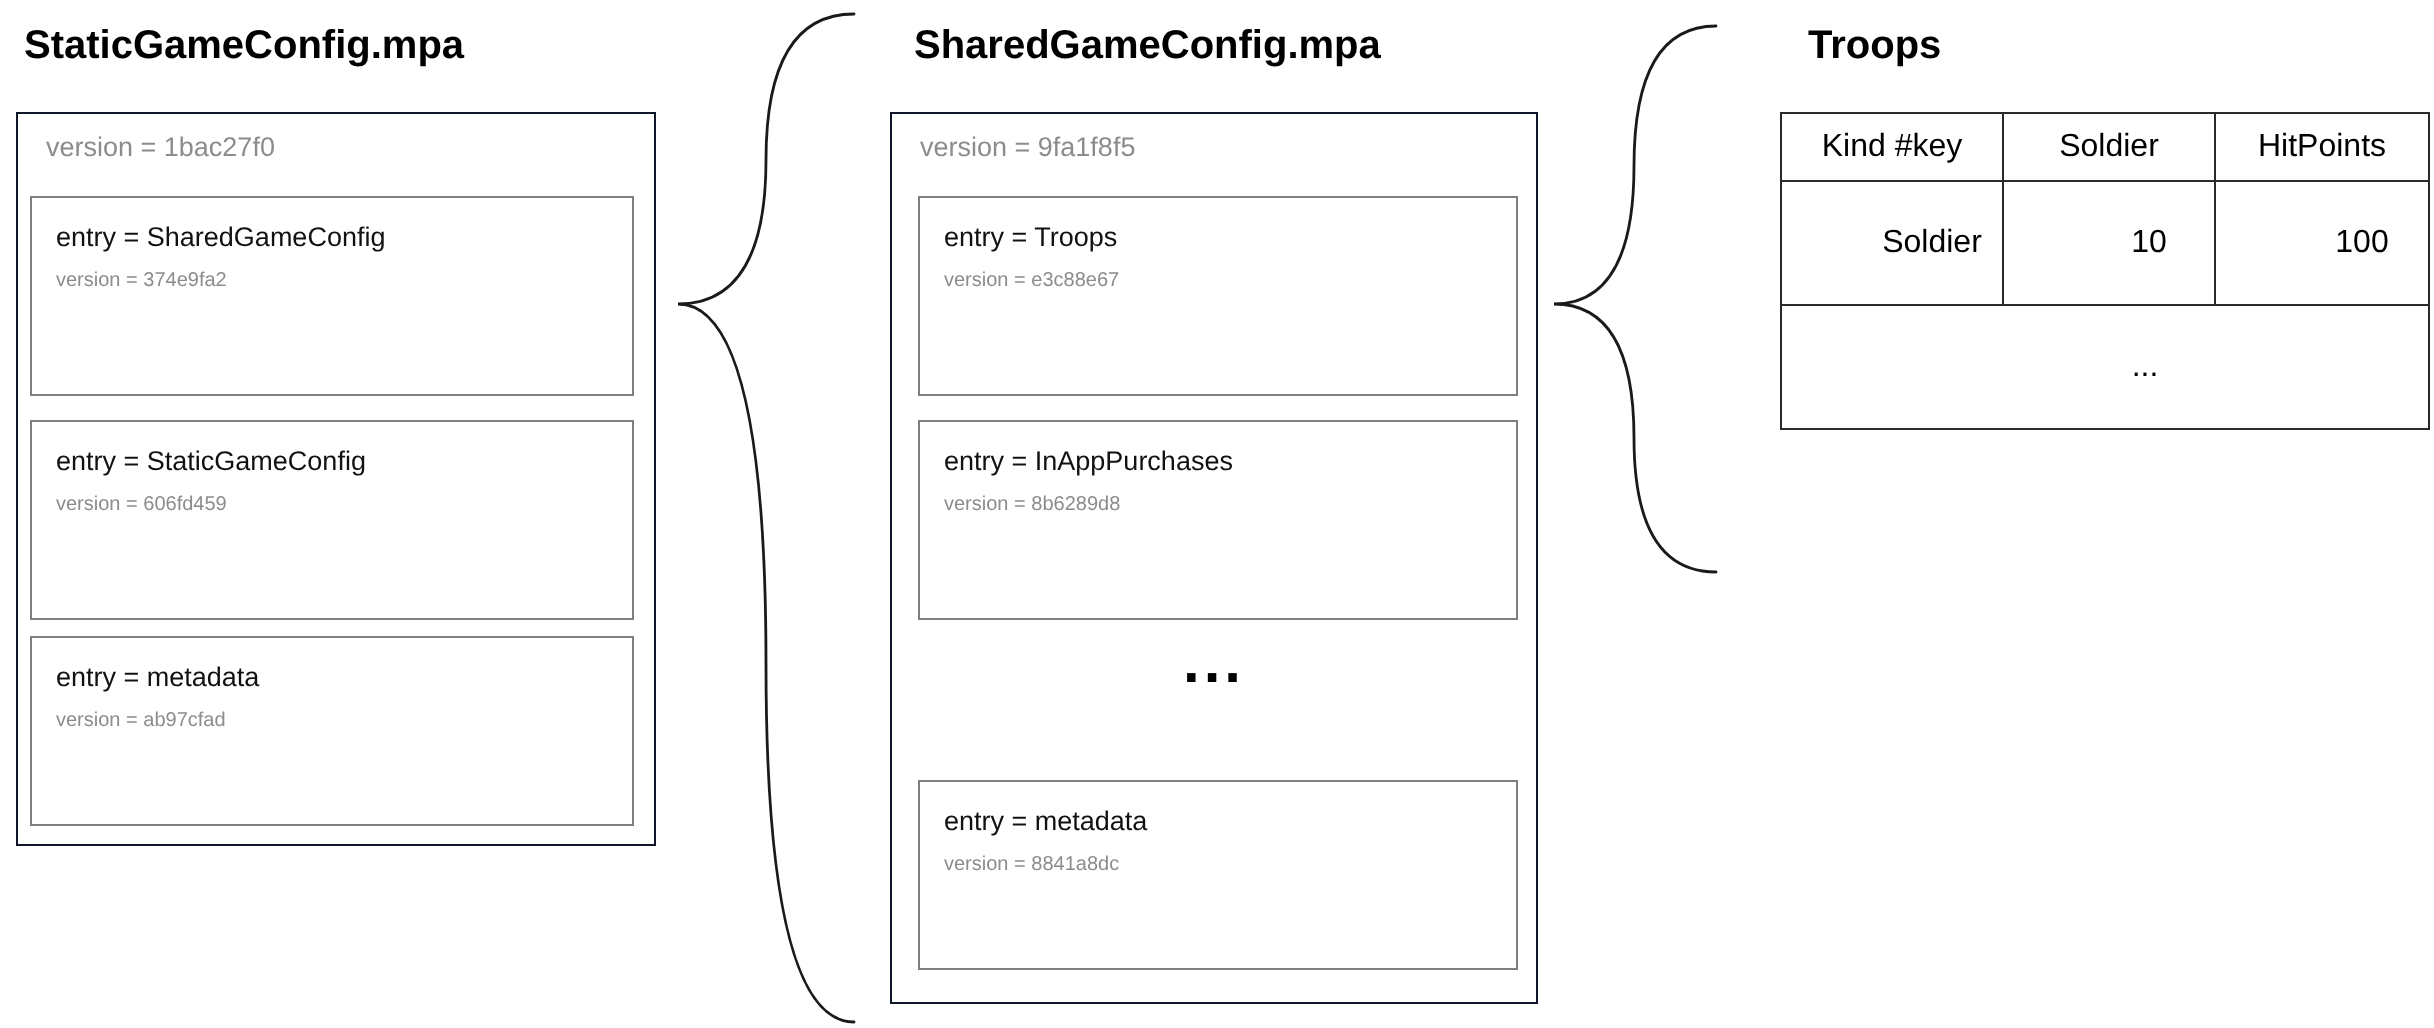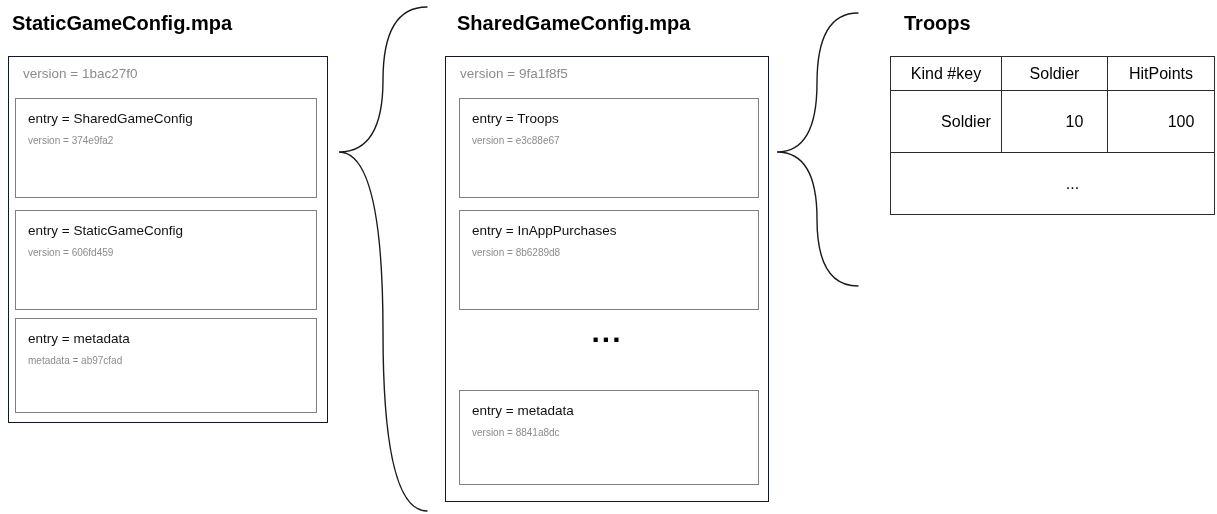--- a/index.html
+++ b/index.html
@@ -121,21 +121,21 @@
       <div class="entry-version">version = 374e9fa2</div>
     </div>
 
     <div class="entry-box" style="left:6px; top:153px; width:302px; height:100px;">
       <div class="entry-label">entry = StaticGameConfig</div>
       <div class="entry-version">version = 606fd459</div>
     </div>
 
     <div class="entry-box" style="left:6px; top:261px; width:302px; height:95px;">
       <div class="entry-label">entry = metadata</div>
-      <div class="entry-version">metadata = ab97cfad</div>
+      <div class="entry-version">version = ab97cfad</div>
     </div>
   </div>
 
   <div class="panel-title" style="left:457px; top:12px;">SharedGameConfig.mpa</div>
 
   <div class="outer-box" style="left:445px; top:56px; width:324px; height:446px;">
     <div class="box-version">version = 9fa1f8f5</div>
 
     <div class="entry-box" style="left:13px; top:41px; width:300px; height:100px;">
       <div class="entry-label">entry = Troops</div>

